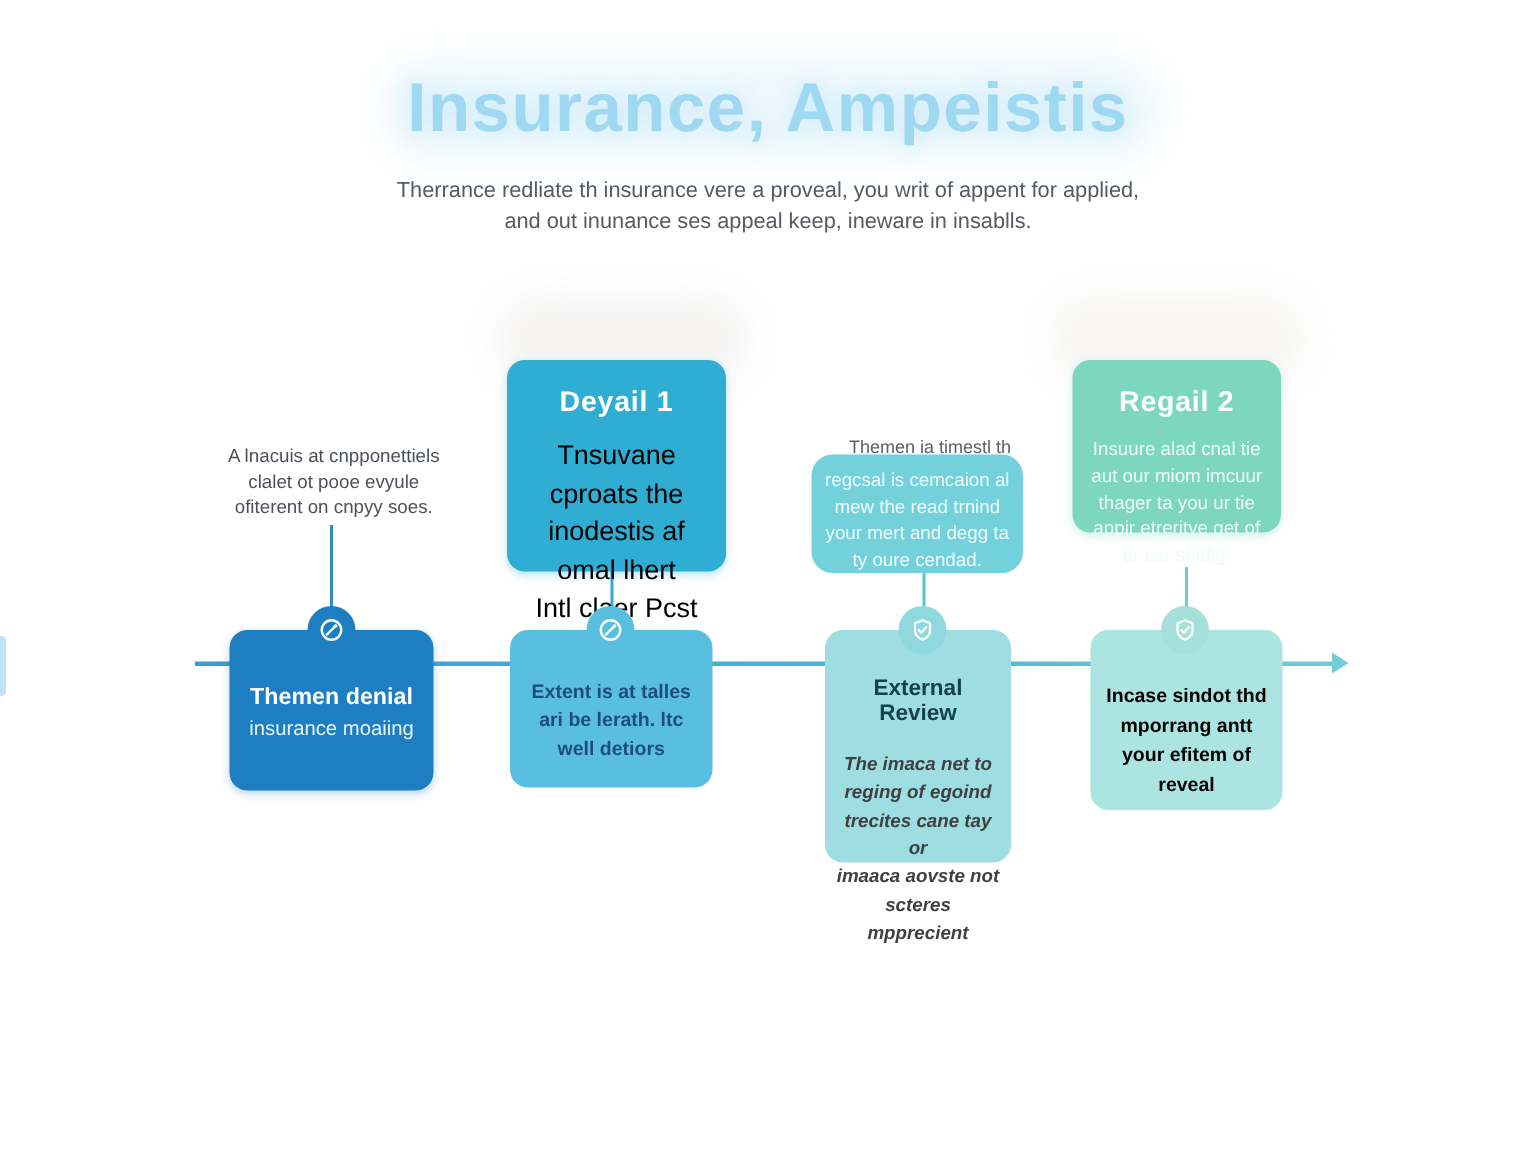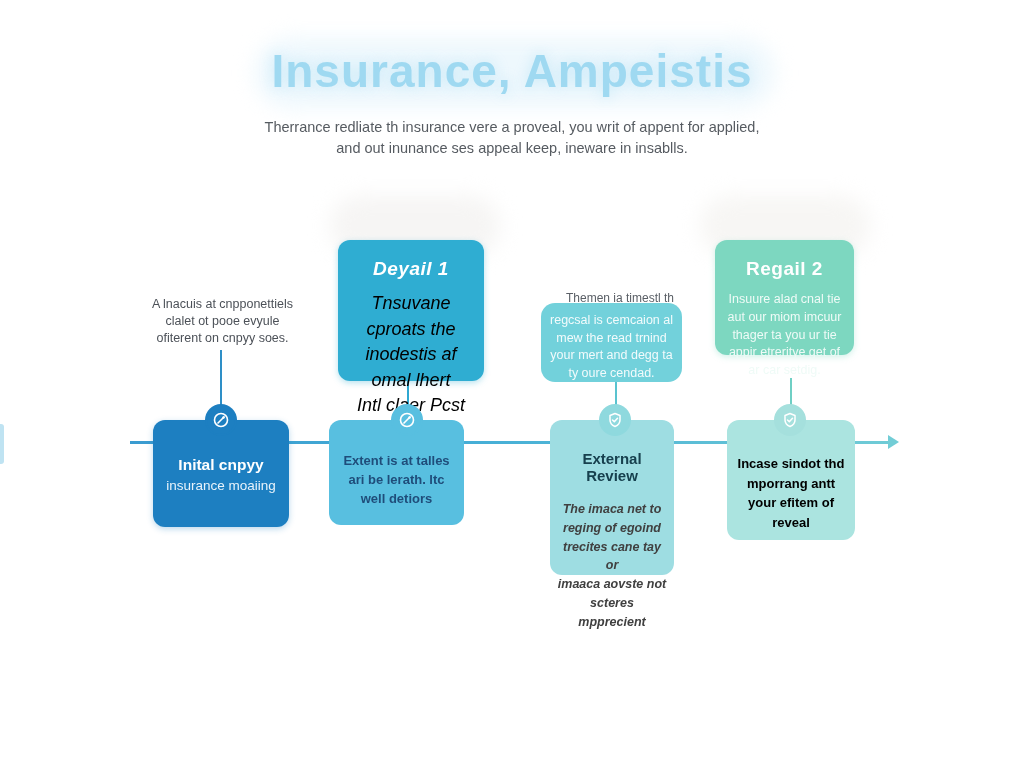--- a/index.html
+++ b/index.html
@@ -31,42 +31,42 @@
   .timeline-arrow{position:absolute;left:888px;top:435px;width:0;height:0;z-index:0;
       border-left:11px solid #72cdd6;border-top:7px solid transparent;border-bottom:7px solid transparent;}
 
   
   .card{position:absolute;border-radius:12px;box-sizing:border-box;z-index:2;}
   .card .card-title{font-weight:bold;text-align:center;}
   .card .card-body{text-align:center;white-space:pre-line;}
 
   
   .top-card-1{left:338px;top:240px;width:146px;height:141px;background:#2fadd2;
-      box-shadow:0 2px 6px rgba(47,173,210,.35);padding:18px 10px 0;font-style:italic;}
+      box-shadow:0 2px 6px rgba(47,173,210,.35);padding:18px 10px 0;}
   .top-card-1 .card-title{color:#ffffff;font-size:19px;letter-spacing:.5px;}
   .top-card-1 .card-body{color:#000000;font-size:18px;line-height:1.42;margin-top:11px;}
 
   .mid-overlay{position:absolute;left:549px;top:291px;width:142px;text-align:center;
       font-size:12px;color:#5a5f66;z-index:1;}
   .top-card-2{left:541px;top:303px;width:141px;height:79px;background:#72d1db;
       border-radius:14px;padding:9px 8px 0;}
   .top-card-2 .card-body{color:#f2fbfc;font-size:12.5px;line-height:1.4;}
 
   .top-card-3{left:715px;top:240px;width:139px;height:115px;background:#7dd7c0;
       box-shadow:0 2px 6px rgba(125,215,192,.35);padding:18px 10px 0;}
   .top-card-3 .card-title{color:#ffffff;font-size:19px;letter-spacing:.5px;}
   .top-card-3 .card-body{color:#effbf7;font-size:12.5px;line-height:1.42;margin-top:11px;}
 
   
   .bot-card-1{left:153px;top:420px;width:136px;height:107px;background:#1d7fc1;
       box-shadow:0 2px 6px rgba(29,127,193,.3);padding:36px 8px 0;}
   .bot-card-1 .card-title{color:#ffffff;font-size:15.5px;}
   .bot-card-1 .card-body{color:#e8f3fb;font-size:13.5px;margin-top:4px;}
 
-  .bot-card-2{left:329px;top:420px;width:135px;height:105px;background:#58bfe0;
+  .bot-card-2{left:340px;top:420px;width:135px;height:105px;background:#58bfe0;
       padding:32px 8px 0;}
   .bot-card-2 .card-body{color:#1f4d7a;font-size:13px;font-weight:600;line-height:1.45;}
 
   .bot-card-3{left:550px;top:420px;width:124px;height:155px;background:#9edde2;
       padding:30px 6px 0;}
   .bot-card-3 .card-title{color:#17404e;font-size:15px;}
   .bot-card-3 .card-body{color:#404040;font-size:12.5px;font-weight:600;line-height:1.5;margin-top:16px;font-style:italic;}
 
   .bot-card-4{left:727px;top:420px;width:128px;height:120px;background:#abe4e0;
       padding:34px 8px 0;}
@@ -129,21 +129,21 @@
   <div class="card top-card-3">
     <div class="card-title">Regail 2</div>
     <div class="card-body">Insuure alad cnal tie
 aut our miom imcuur
 thager ta you ur tie
 appir etreritye get of
 ar car setdig.</div>
   </div>
 
   <div class="card bot-card-1">
-    <div class="card-title">Inital cnpyy</div>
+    <div class="card-title">Themen denial</div>
     <div class="card-body">insurance moaiing</div>
   </div>
 
   <div class="card bot-card-2">
     <div class="card-body">Extent is at talles
 ari be lerath. ltc
 well detiors</div>
   </div>
 
   <div class="card bot-card-3">

